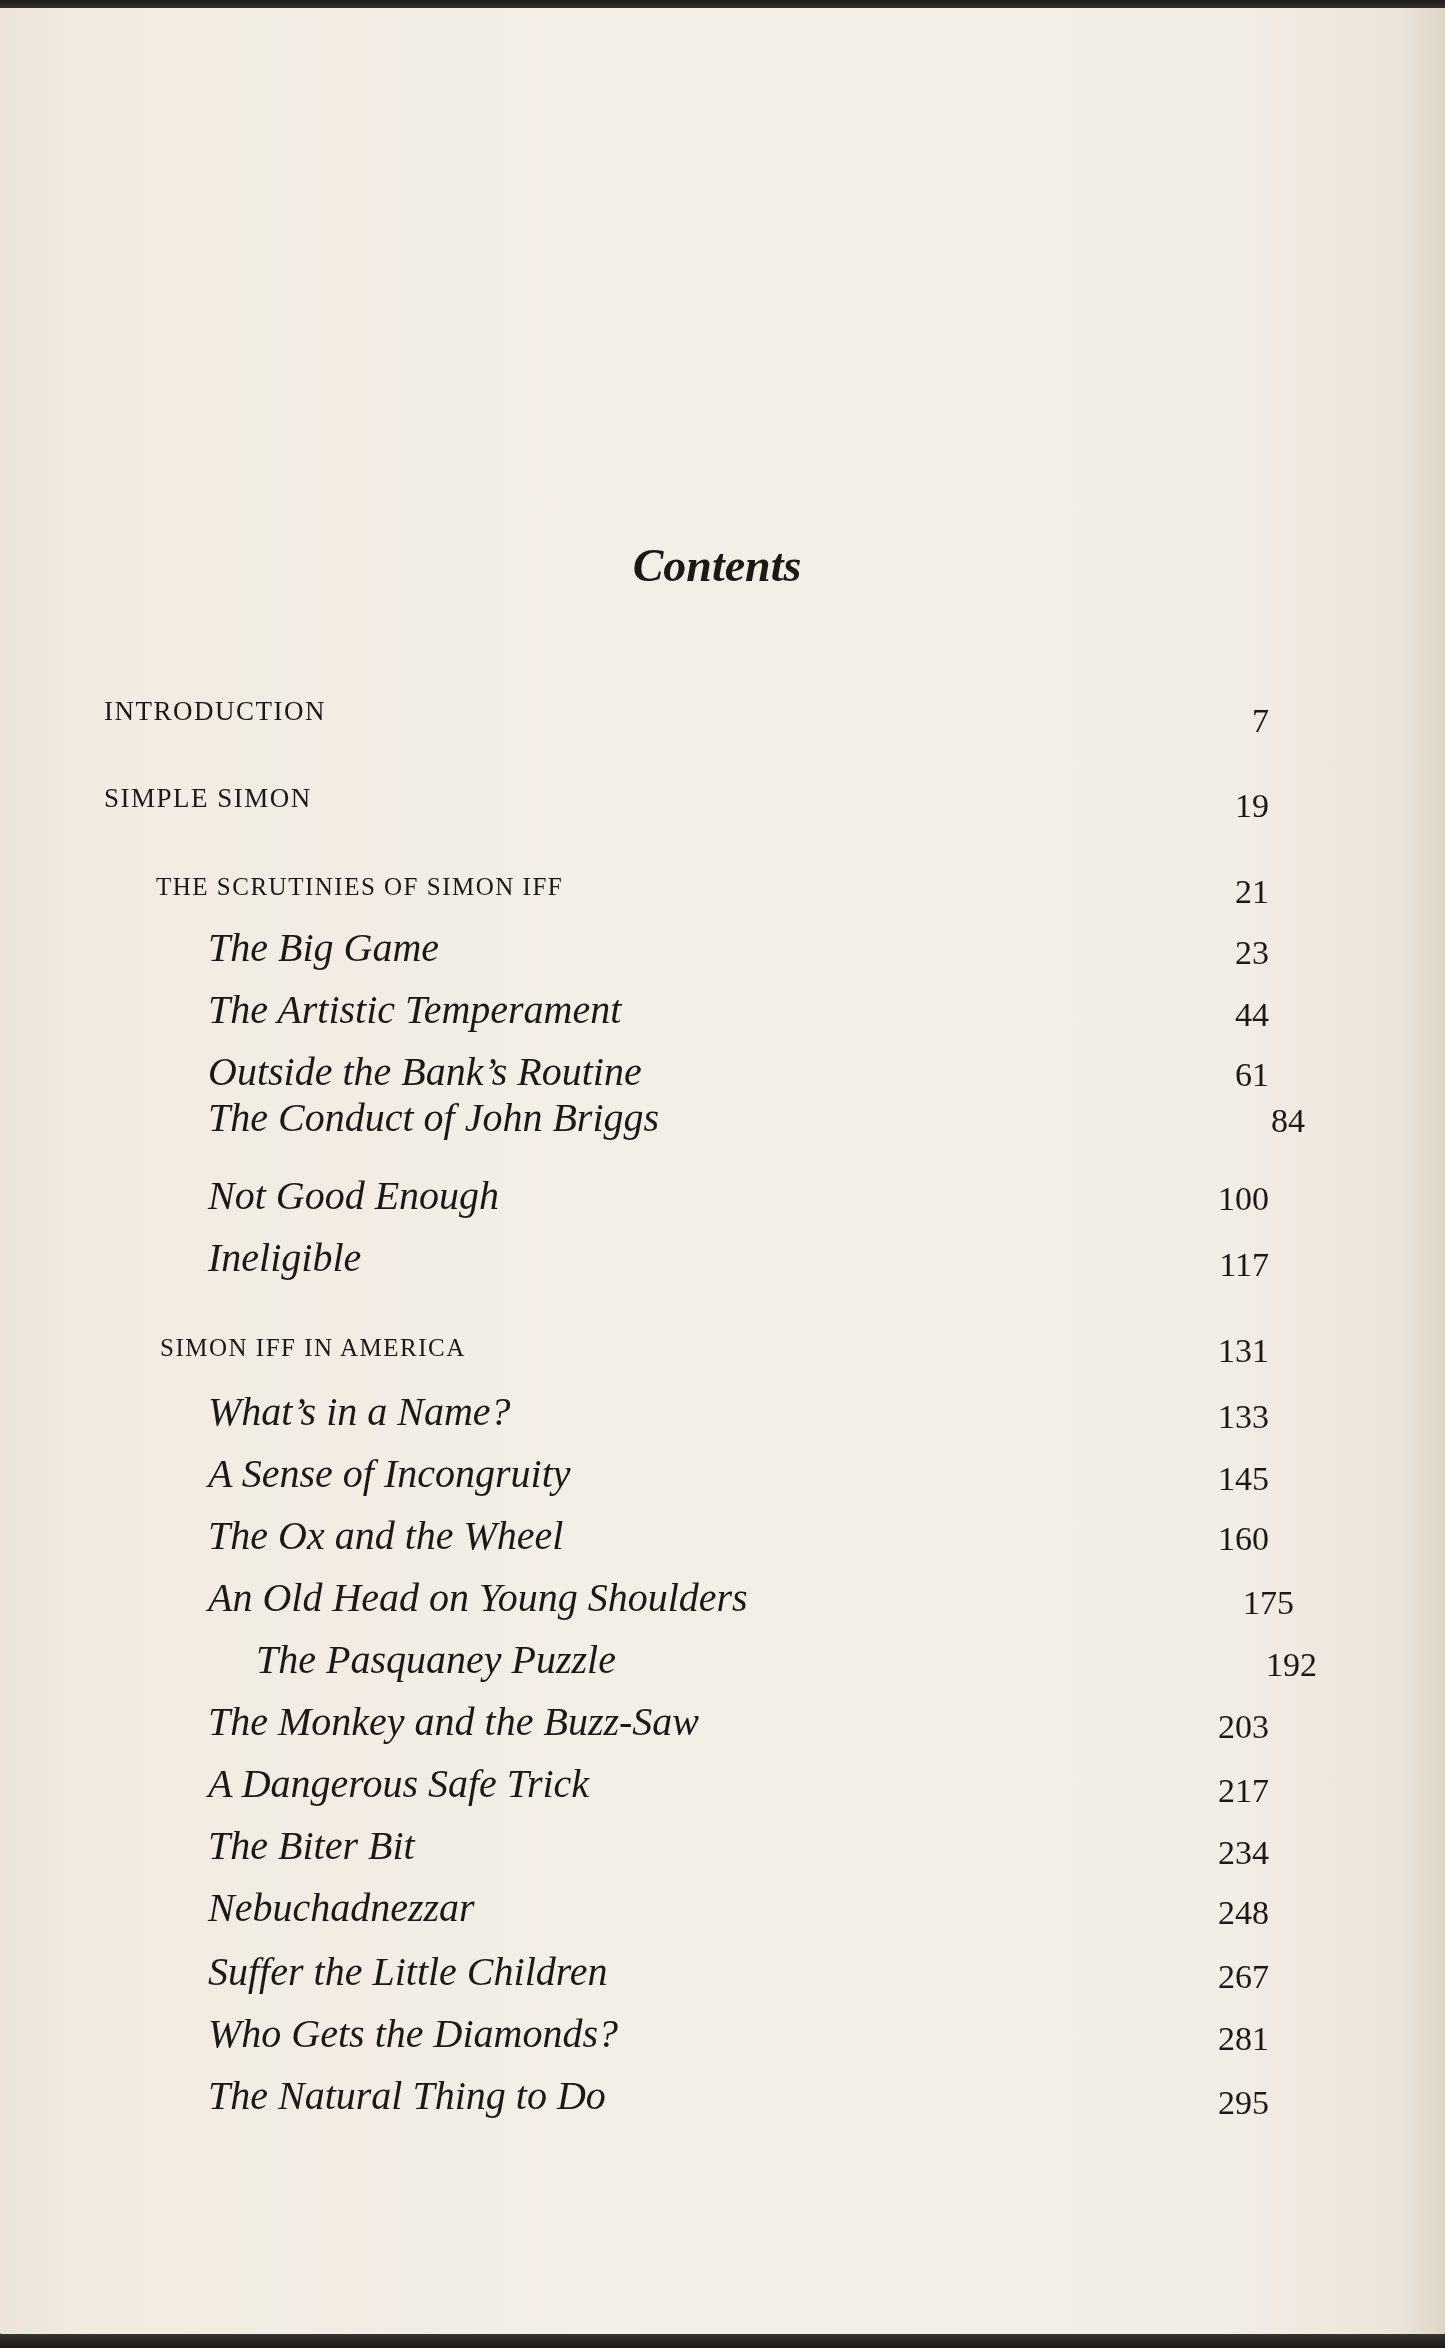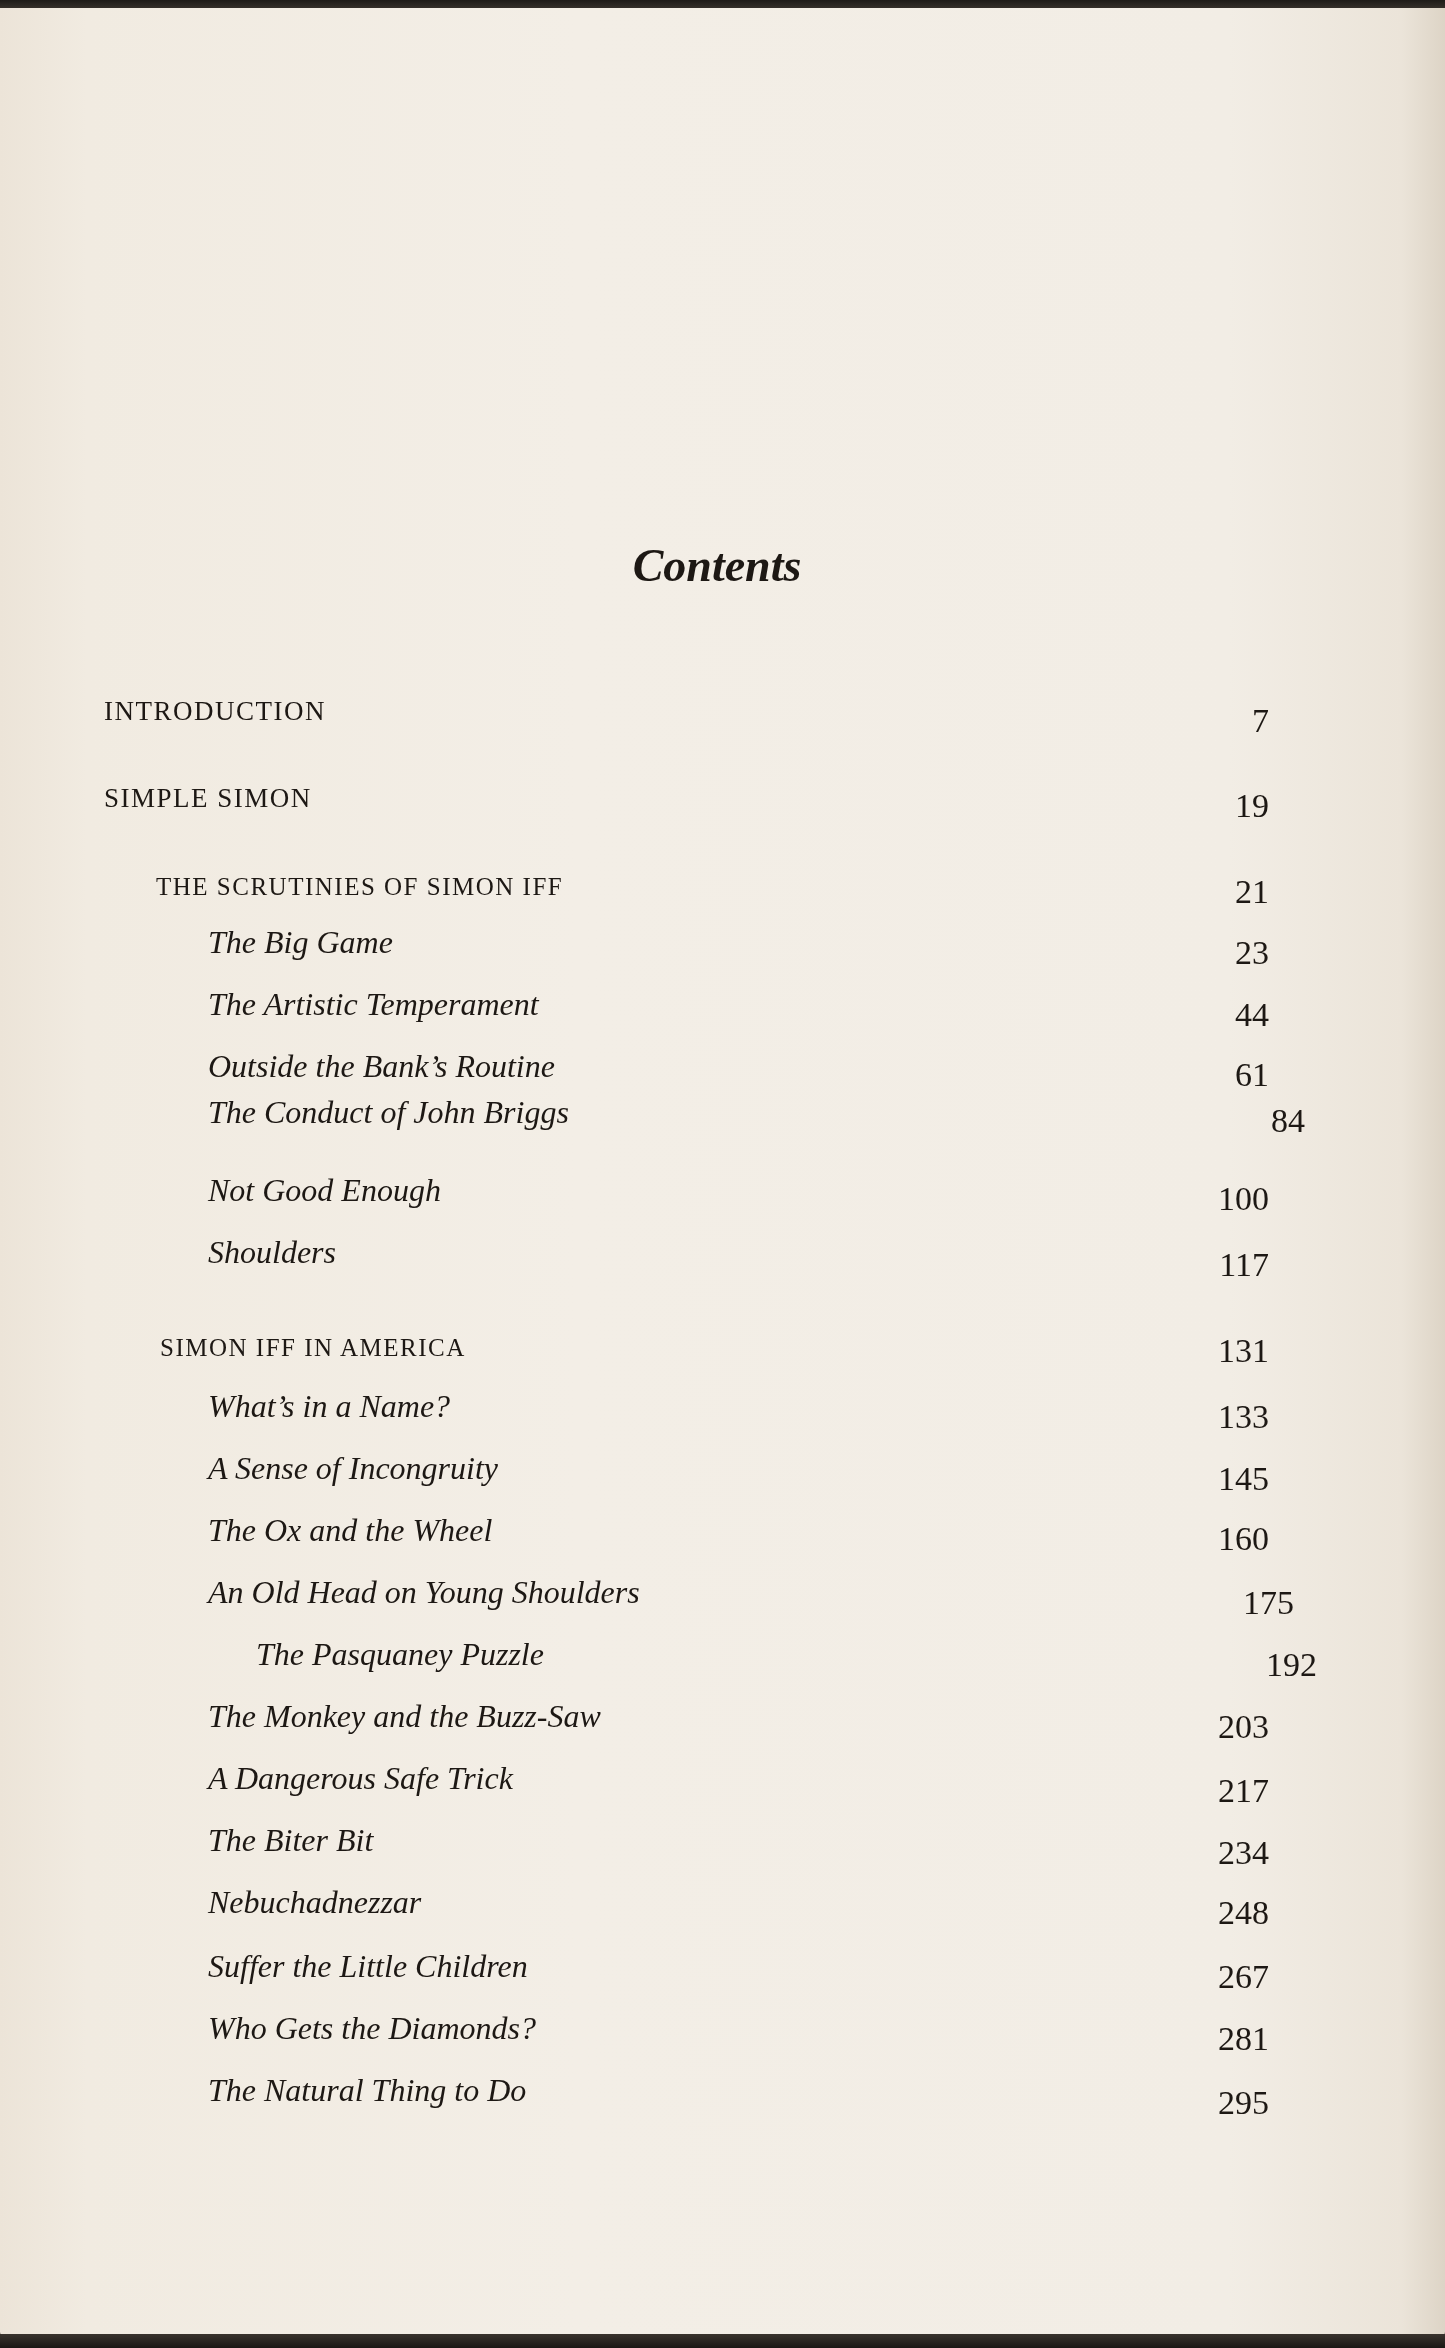--- a/index.html
+++ b/index.html
@@ -67,21 +67,21 @@
     .toc-label.part {
       font-size: 27px;
       letter-spacing: 1.5px;
     }
     .toc-label.section {
       font-size: 25px;
       letter-spacing: 1.5px;
     }
     .toc-label.story {
       font-style: italic;
-      font-size: 32px;
+      font-size: 40px;
     }
     .toc-page {
       position: absolute;
       right: 176px;
       color: #1d1814;
       font-size: 34px;
       text-align: right;
       white-space: nowrap;
     }
   </style>
@@ -132,21 +132,21 @@
       <span class="toc-label story" style="left:208px;">The Conduct of John Briggs</span>
       <span class="toc-page" style="top:8px;">84</span>
     </div>
 
     <div class="toc-row" style="top:1164px;">
       <span class="toc-label story" style="left:208px;">Not Good Enough</span>
       <span class="toc-page" style="top:8px;">100</span>
     </div>
 
     <div class="toc-row" style="top:1226px;">
-      <span class="toc-label story" style="left:208px;">Shoulders</span>
+      <span class="toc-label story" style="left:208px;">Ineligible</span>
       <span class="toc-page" style="top:12px;">117</span>
     </div>
 
     <div class="toc-row" style="top:1326px;">
       <span class="toc-label section" style="left:160px;">SIMON IFF IN AMERICA</span>
       <span class="toc-page" style="top:-2px;">131</span>
     </div>
 
     <div class="toc-row" style="top:1380px;">
       <span class="toc-label story" style="left:208px;">What’s in a Name?</span>

